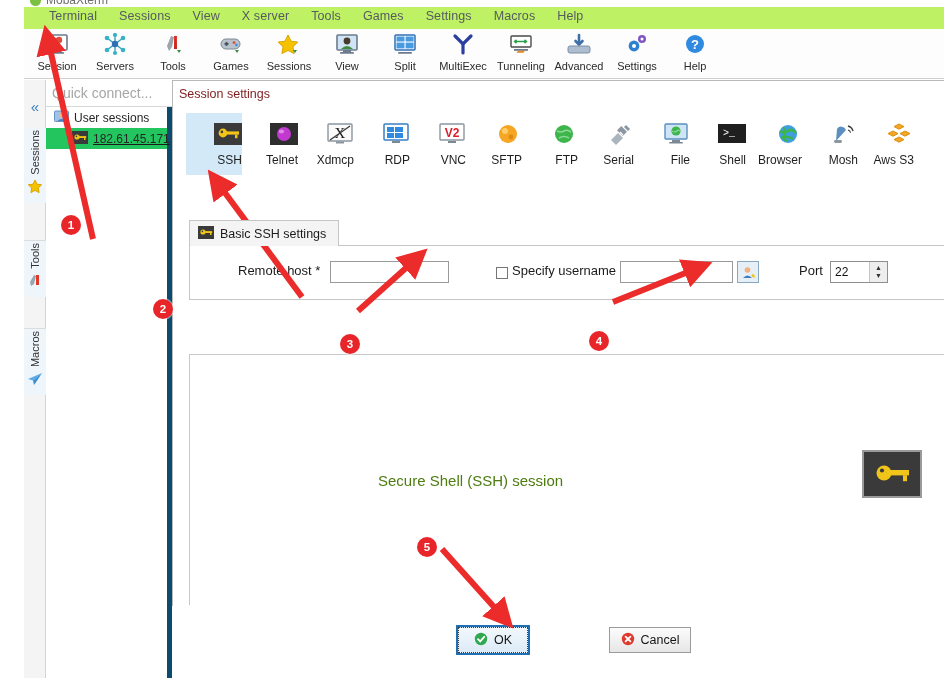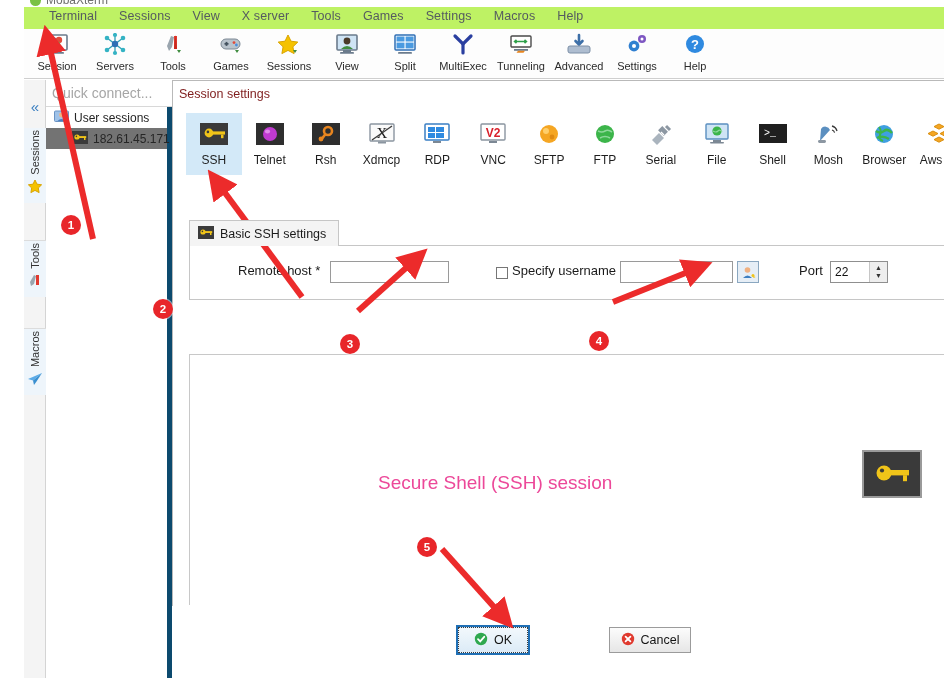--- a/index.html
+++ b/index.html
@@ -77,37 +77,37 @@
     display: flex; align-items: center; padding-left: 6px;
   }
   .qc-text { font-size: 14px; color: #a6a6a6; }
   .sesspanel {
     position: absolute; left: 22px; top: 107px; width: 126px; height: 571px;
     background: #ffffff; border-right: 5px solid #0c4a6e;
   }
   .tree-row { display:flex; align-items:center; height:21px; padding-left: 8px; gap:5px; }
   .tree-row.child { padding-left: 26px; }
   .tree-row .tlabel { font-size: 12px; color: #262626; white-space: nowrap; }
-  .tree-row.sel { background: #737373; }
+  .tree-row.sel { background: #22c55e; text-decoration: underline; }
 
   
   .dialog {
     position: absolute; left: 148px; top: 80px; width: 796px; height: 598px;
     background: #ffffff; border-left: 1px solid #b9b9b9; border-top: 1px solid #b9b9b9;
   }
   .dlg-title { position:absolute; left: 6px; top: 6px; font-size: 12.5px; color: #7f1d1d; }
 
   
   .typerow {
     position: absolute; left: 13px; top: 32px; width: 782px; height: 62px;
     display: flex; align-items: flex-start;
   }
   .typetile {
     width: 56px; height: 62px; display:flex; flex-direction:column;
-    align-items:center; justify-content:flex-start; padding-top: 6px;
+    align-items:flex-end; justify-content:flex-start; padding-top: 6px;
   }
   .typetile.active { background: #d3e9f8; }
   .typetile .tt-ic { height: 30px; display:flex; align-items:center; justify-content:center; }
   .typetile .tt-lbl { font-size: 12px; color: #1e1e1e; margin-top: 4px; white-space: nowrap; }
 
   
   .basictab {
     position: absolute; left: 16px; top: 139px; height: 26px;
     background: #f4f4f4; border: 1px solid #c6c6c6; border-bottom: none;
     display: flex; align-items: center; gap: 6px; padding: 0 12px 0 8px;
@@ -149,21 +149,21 @@
     margin-right: -1px;
   }
   .subtab .st-lbl { font-size: 12.5px; color: #1e1e1e; white-space: nowrap; }
 
   .tabbody {
     position: absolute; left: 165px; top: 354px; width: 779px; height: 251px;
     border-top: 1px solid #c8c8c8; border-left: 1px solid #c8c8c8;
     background: #ffffff;
   }
   .bodytext {
-    position: absolute; left: 188px; top: 117px; font-size: 19px; color: #ec4899;
+    position: absolute; left: 188px; top: 117px; font-size: 15px; color: #4d7c0f;
     white-space: nowrap;
   }
   .bigkey {
     position: absolute; left: 672px; top: 95px; width: 60px; height: 48px;
     background: #3a3a3a; border: 2px solid #9a9a9a;
     display:flex; align-items:center; justify-content:center;
   }
 
   
   .footer { position: absolute; left: 148px; top: 606px; width: 796px; height: 72px; background:#ffffff; }
@@ -456,31 +456,20 @@
         <span class="tt-ic">
           <svg width="28" height="22" viewBox="0 0 28 22">
             <rect x="0" y="0" width="28" height="22" fill="#2e2e2e"></rect>
             <circle cx="14" cy="11" r="7" fill="#c03ad0"></circle>
             <ellipse cx="11.5" cy="8.5" rx="2.6" ry="2" fill="#e08ae8"></ellipse>
           </svg>
         </span>
         <span class="tt-lbl">Telnet</span>
       </div>
 
-      <div class="typetile">
-        <span class="tt-ic">
-          <svg width="28" height="22" viewBox="0 0 28 22">
-            <rect x="0" y="0" width="28" height="22" fill="#2e2e2e"></rect>
-            <circle cx="16" cy="8" r="4" fill="none" stroke="#e8851f" stroke-width="2.6"></circle>
-            <path d="M13.5 11 L9 17" stroke="#e8851f" stroke-width="2.6"></path>
-            <circle cx="9" cy="16" r="2.4" fill="#e8851f"></circle>
-          </svg>
-        </span>
-        <span class="tt-lbl">Rsh</span>
-      </div>
 
       <div class="typetile">
         <span class="tt-ic">
           <svg width="28" height="22" viewBox="0 0 28 22">
             <rect x="2" y="1" width="24" height="17" rx="1" fill="#fafafa" stroke="#8b95a0" stroke-width="1.4"></rect>
             <text x="14" y="15" font-size="15" fill="#1a1a1a" text-anchor="middle" font-family="Liberation Serif, serif">X</text>
             <path d="M4 17 L24 3" stroke="#3a3a3a" stroke-width="1.3"></path>
             <rect x="10" y="18.5" width="8" height="2" fill="#8b95a0"></rect>
           </svg>
         </span>
@@ -565,38 +554,38 @@
             <rect x="0" y="1" width="28" height="19" fill="#1f1f1f"></rect>
             <text x="5" y="13" font-size="10" fill="#fff" font-family="Liberation Mono, monospace">&gt;_</text>
           </svg>
         </span>
         <span class="tt-lbl">Shell</span>
       </div>
 
       <div class="typetile">
         <span class="tt-ic">
           <svg width="28" height="22" viewBox="0 0 28 22">
+            <circle cx="14" cy="11" r="9" fill="#3f9fe0"></circle>
+            <path d="M6 8 q4 3 8 0 t8 2 M7 15 q6-3 12 1" stroke="#3cb54a" stroke-width="2.4" fill="none"></path>
+            <path d="M9 4 q3 4 1 8 t3 6" stroke="#3cb54a" stroke-width="2" fill="none"></path>
+          </svg>
+        </span>
+        <span class="tt-lbl">Browser</span>
+      </div>
+
+      <div class="typetile">
+        <span class="tt-ic">
+          <svg width="28" height="22" viewBox="0 0 28 22">
             <path d="M6 18 L16 7 a5 5 0 0 0 -9 -1 Z" fill="#5b8fc0"></path>
             <rect x="4" y="17" width="8" height="3" rx="1.4" fill="#8c97a2"></rect>
             <path d="M18 3 a7 7 0 0 1 5 5" stroke="#3a3a3a" stroke-width="1.3" fill="none"></path>
             <path d="M18 7 a4 4 0 0 1 2.6 2.6" stroke="#3a3a3a" stroke-width="1.2" fill="none"></path>
           </svg>
         </span>
         <span class="tt-lbl">Mosh</span>
-      </div>
-
-      <div class="typetile">
-        <span class="tt-ic">
-          <svg width="28" height="22" viewBox="0 0 28 22">
-            <circle cx="14" cy="11" r="9" fill="#3f9fe0"></circle>
-            <path d="M6 8 q4 3 8 0 t8 2 M7 15 q6-3 12 1" stroke="#3cb54a" stroke-width="2.4" fill="none"></path>
-            <path d="M9 4 q3 4 1 8 t3 6" stroke="#3cb54a" stroke-width="2" fill="none"></path>
-          </svg>
-        </span>
-        <span class="tt-lbl">Browser</span>
       </div>
 
       <div class="typetile">
         <span class="tt-ic">
           <svg width="28" height="22" viewBox="0 0 28 22">
             <g fill="#f5a623" stroke="#d98f10">
               <path d="M13 1 l5 2.6 -5 2.6 -5-2.6 Z"></path>
               <path d="M7 8 l5 2.6 -5 2.6 -5-2.6 Z"></path>
               <path d="M19 8 l5 2.6 -5 2.6 -5-2.6 Z"></path>
               <path d="M13 14 l5 2.6 -5 2.6 -5-2.6 Z"></path>

